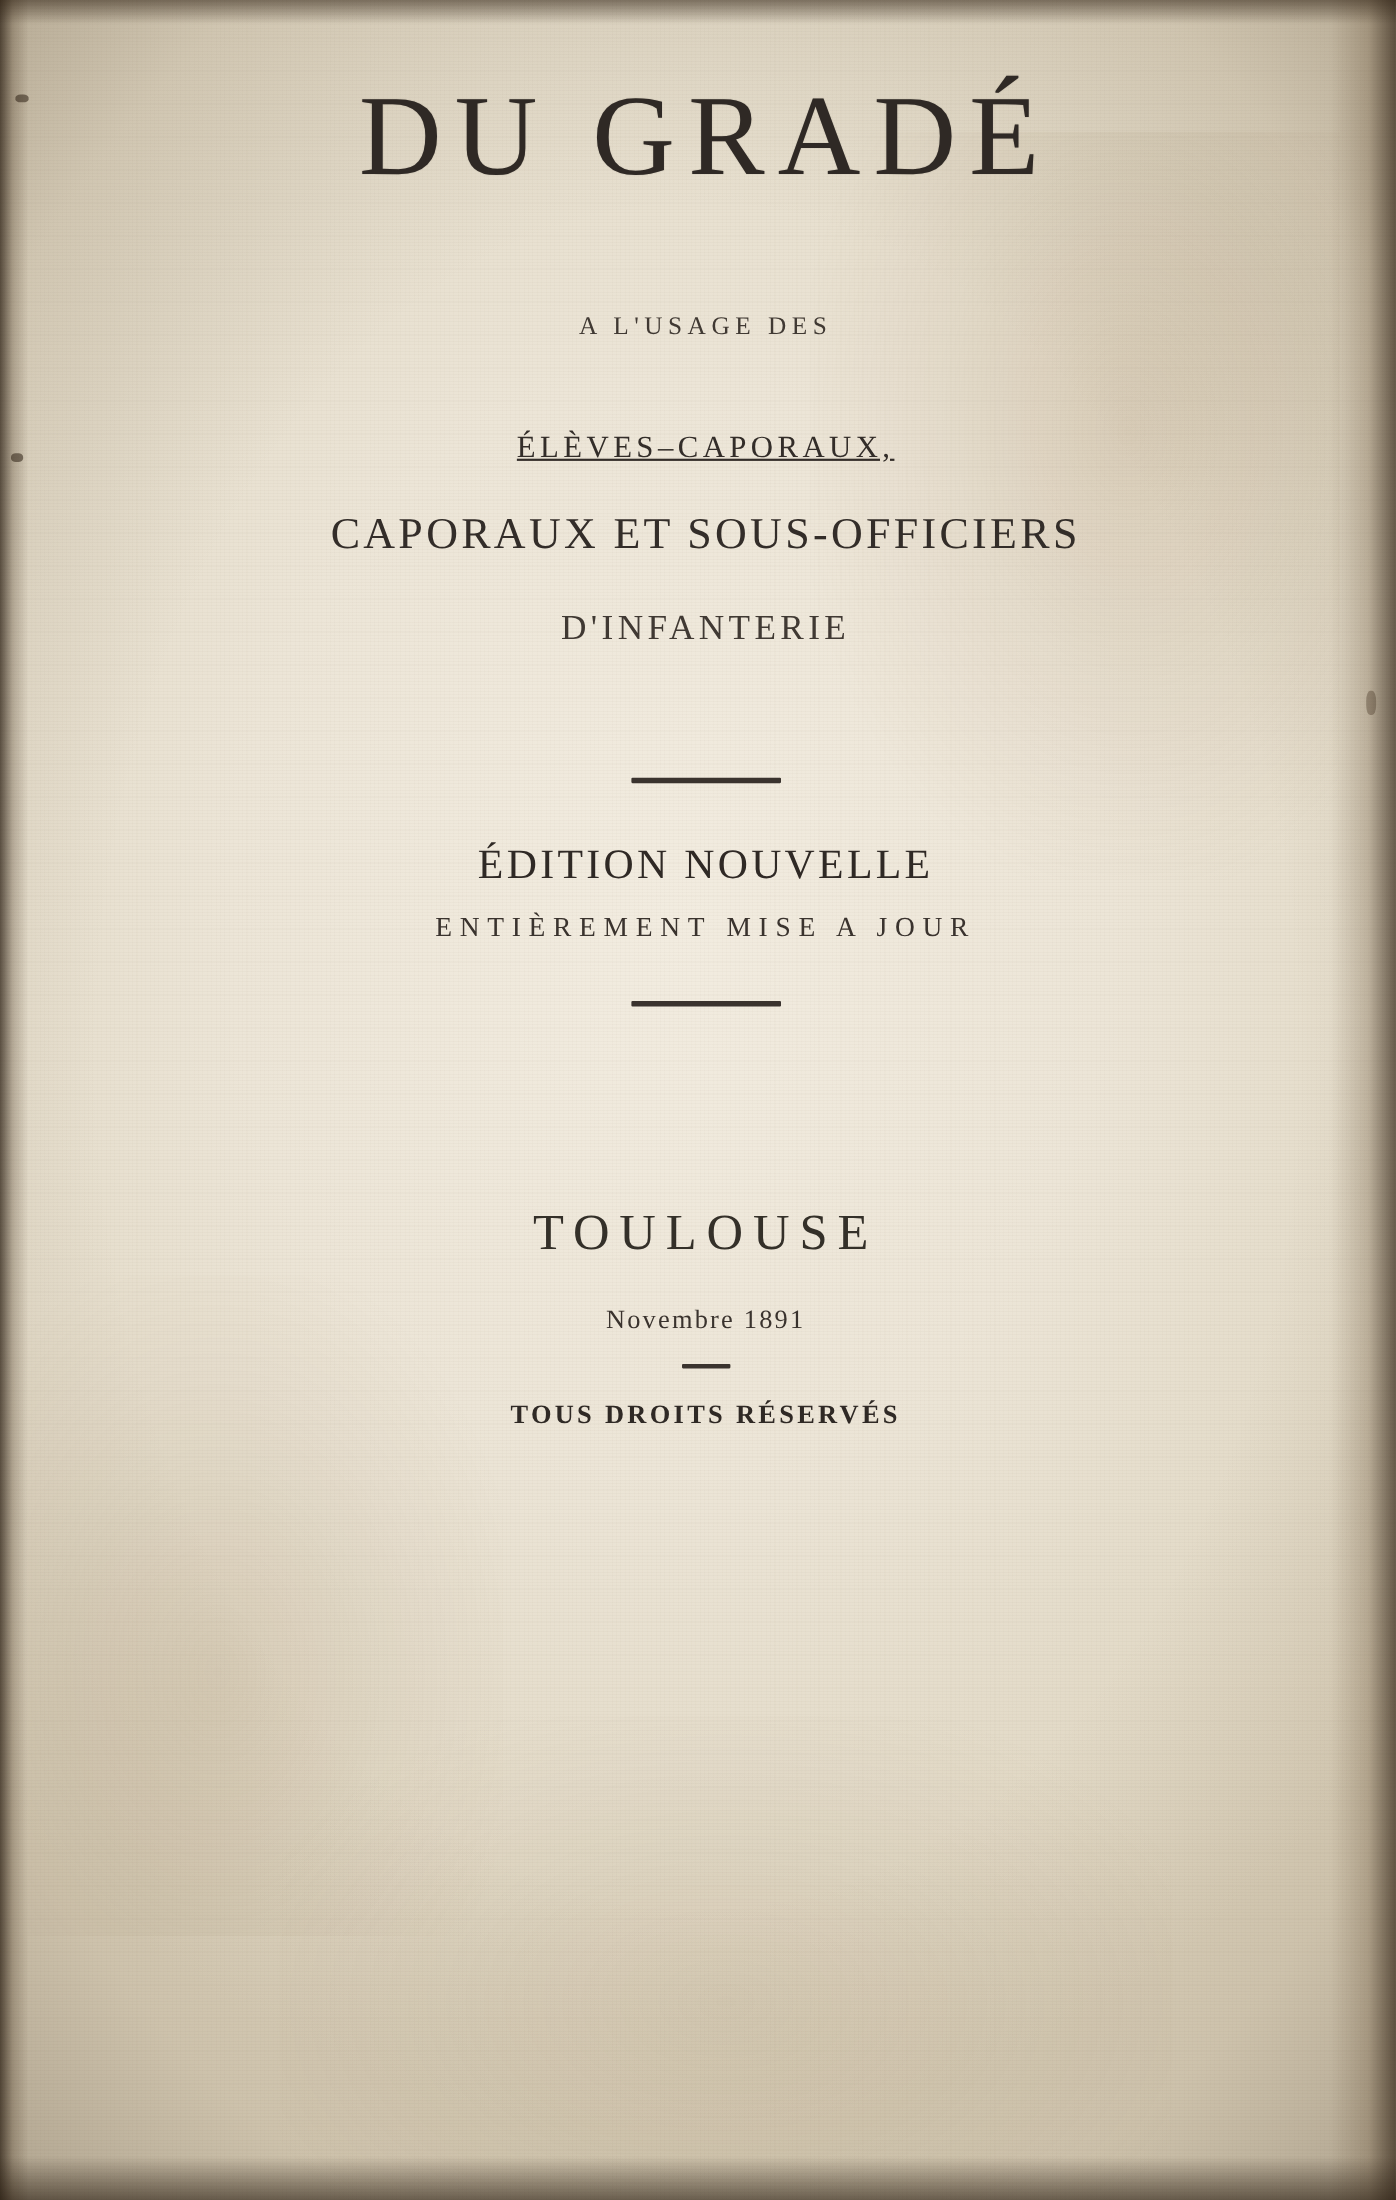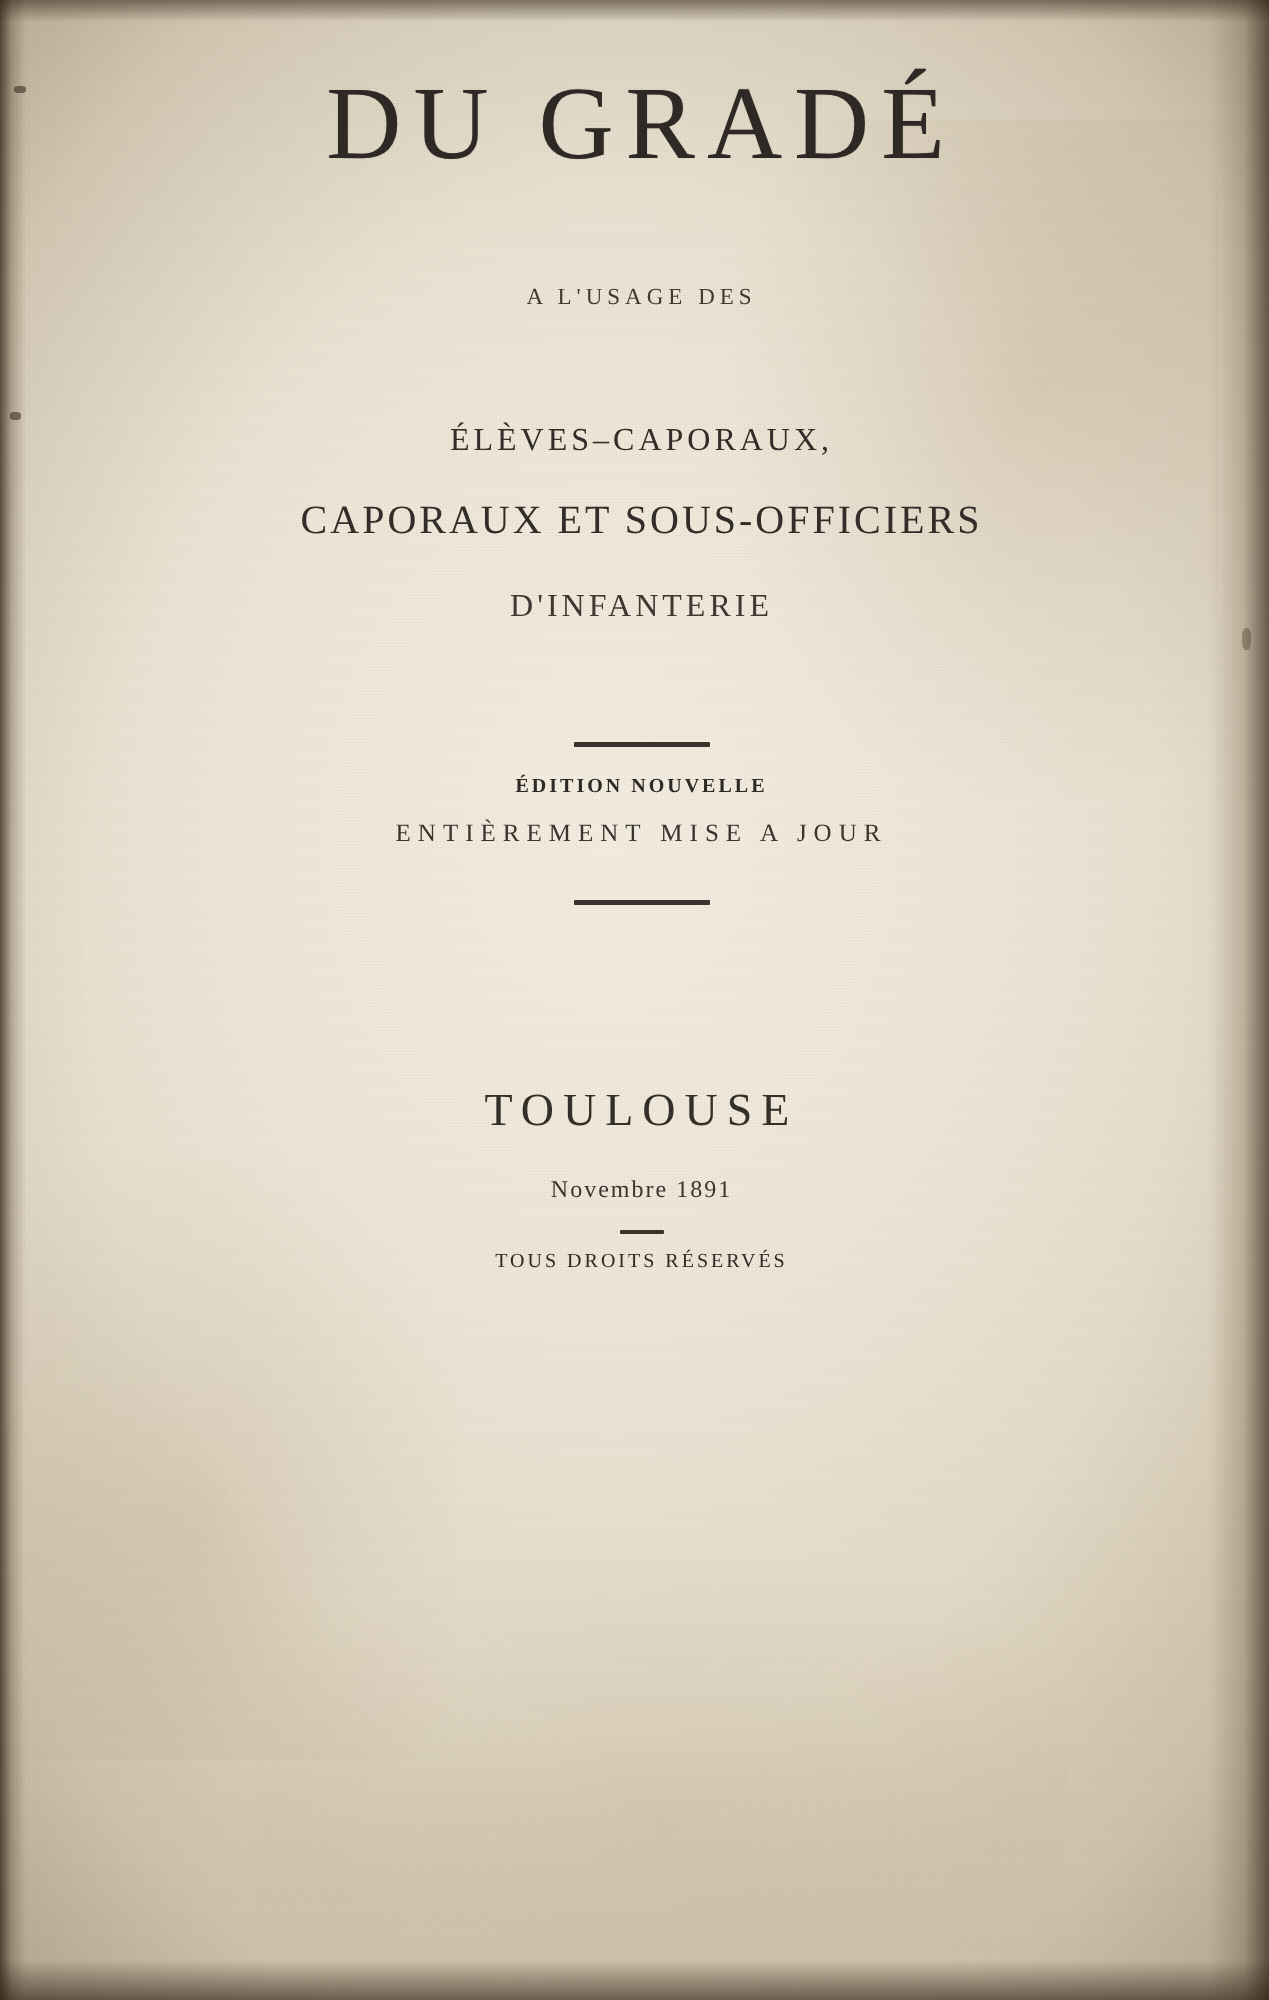--- a/index.html
+++ b/index.html
@@ -113,24 +113,25 @@
   }
 
   .t-sub-small {
     margin-top: 108px;
     font-size: 23px;
     letter-spacing: 5px;
     color: #403933;
   }
 
   .t-aud1 {
-    margin-top: 111px;
-    font-size: 32px;
+    margin-top: 81px;
+    font-size: 28px;
     letter-spacing: 4px;
     color: #332d29;
+    text-decoration: underline;
   }
   .t-aud2 {
     margin-top: 38px;
     font-size: 40px;
     letter-spacing: 3px;
     color: #332d29;
   }
   .t-aud3 {
     margin-top: 44px;
     font-size: 32px;
@@ -149,23 +150,23 @@
   .rule-2 { margin-top: 52px; }
   .rule-short {
     width: 44px;
     height: 4px;
     background: #3a332e;
     margin: 26px auto 0;
     border-radius: 1px;
   }
 
   .t-ed1 {
-    margin-top: 28px;
-    font-size: 20px;
-    font-weight: bold;
+    margin-top: 52px;
+    font-size: 38px;
+    font-weight: normal;
     letter-spacing: 3px;
     color: #2f2925;
   }
   .t-ed2 {
     margin-top: 22px;
     font-size: 25px;
     letter-spacing: 7px;
     color: #3a332e;
   }
 
@@ -175,23 +176,23 @@
     letter-spacing: 9px;
     color: #343029;
   }
   .t-date {
     margin-top: 41px;
     font-size: 24px;
     letter-spacing: 2px;
     color: #3a332e;
   }
   .t-rights {
-    margin-top: 16px;
-    font-size: 20px;
-    font-weight: normal;
+    margin-top: 30px;
+    font-size: 24px;
+    font-weight: bold;
     letter-spacing: 3px;
     color: #2f2925;
   }
 </style>
 </head>
 <body>
 
 <div class="page">
 
   <div class="stainA"></div>

